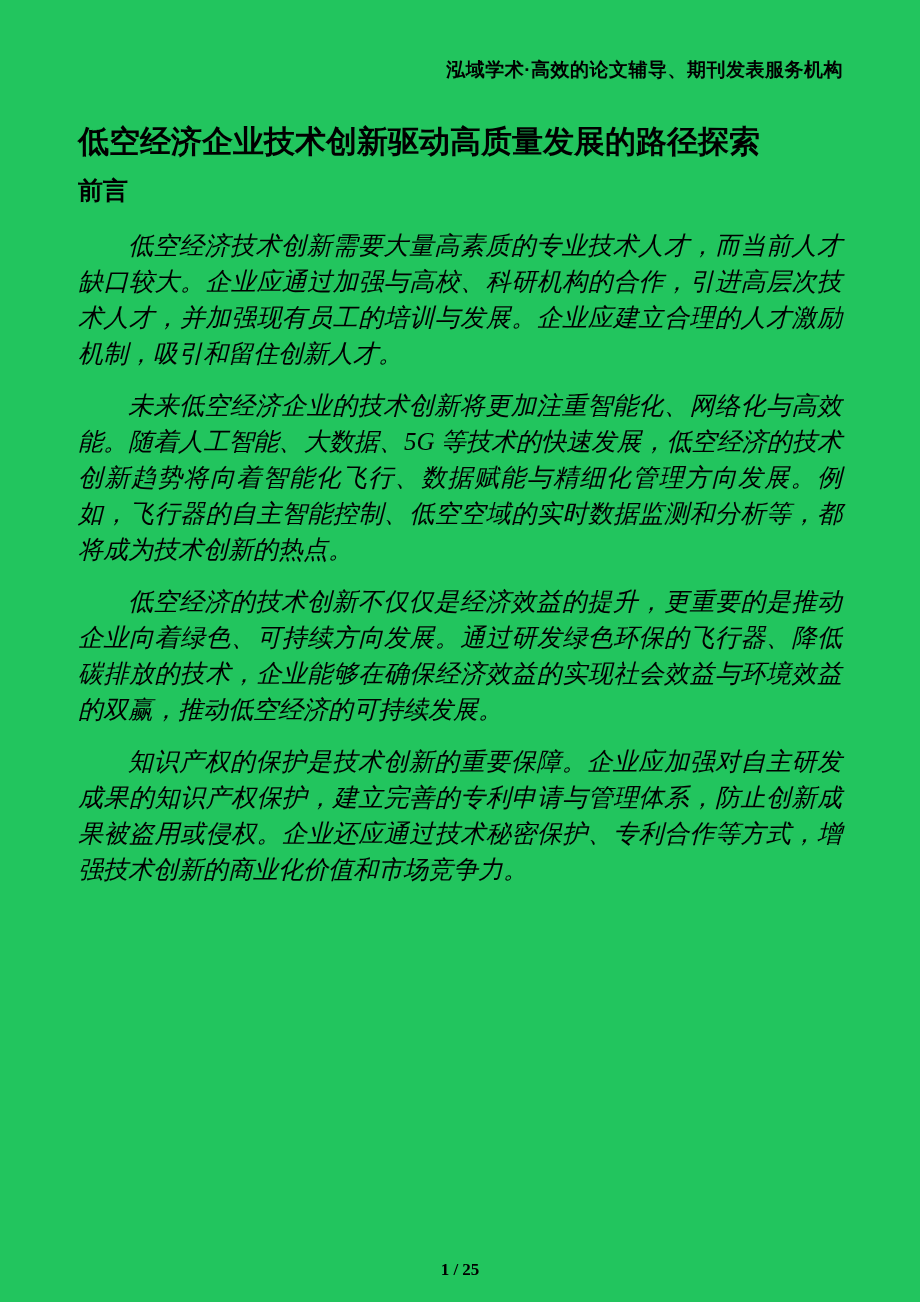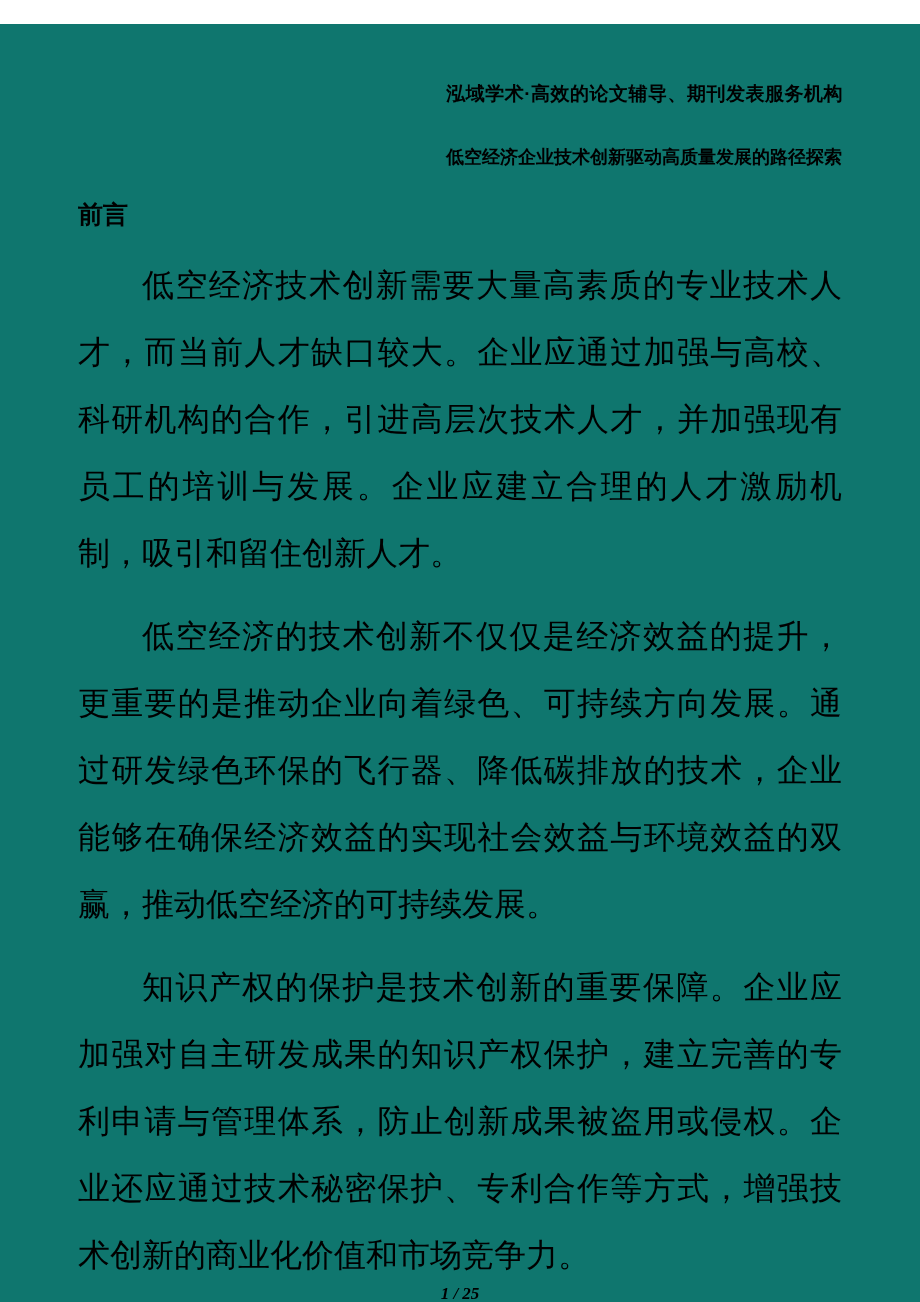--- a/index.html
+++ b/index.html
@@ -8,93 +8,93 @@
     height: 1302px;
     background: #ffffff;
     position: relative;
     color: #000000;
     font-family: "Liberation Serif", "DejaVu Serif", serif;
     overflow: hidden;
   }
   .page {
     position: absolute;
     inset: 0;
-    background: #0f766e;
-    margin-top: 24px;
+    background: #22c55e;
   }
   .brand-header {
     position: absolute;
     top: 57px;
     left: 78px;
     right: 77px;
     text-align: right;
     font-family: "Liberation Sans", "DejaVu Sans", sans-serif;
     font-weight: 700;
     font-size: 19px;
     letter-spacing: 0.5px;
     white-space: nowrap;
   }
   .doc-title {
     position: absolute;
     top: 121px;
     left: 78px;
     right: 78px;
-    text-align: right;
+    text-align: left;
     font-family: "Liberation Sans", "DejaVu Sans", sans-serif;
     font-weight: 700;
-    font-size: 18px;
+    font-size: 31px;
     white-space: nowrap;
   }
   .section-heading {
     position: absolute;
     top: 174px;
     left: 78px;
     right: 78px;
     text-align: left;
     font-family: "Liberation Sans", "DejaVu Sans", sans-serif;
     font-weight: 700;
     font-size: 25px;
   }
   .content {
     position: absolute;
     top: 228px;
     left: 78px;
     right: 78px;
-    font-size: 32px;
-    line-height: 67px;
+    font-size: 25px;
+    line-height: 36px;
     text-align: justify;
+    font-style: italic;
   }
   .content p.body-para {
     margin: 0 0 16px 0;
     text-indent: 2em;
   }
   .page-footer {
     position: absolute;
     top: 1260px;
     left: 0;
     width: 100%;
     text-align: center;
     font-family: "Liberation Serif", "DejaVu Serif", serif;
     font-weight: 700;
     font-size: 17px;
-    font-style: italic;
   }
 </style>
 </head>
 <body>
 
 <div class="page">
 
   <div class="brand-header">泓域学术·高效的论文辅导、期刊发表服务机构</div>
 
   <div class="doc-title">低空经济企业技术创新驱动高质量发展的路径探索</div>
 
   <div class="section-heading">前言</div>
 
   <div class="content">
       <p class="body-para">低空经济技术创新需要大量高素质的专业技术人才，而当前人才缺口较大。企业应通过加强与高校、科研机构的合作，引进高层次技术人才，并加强现有员工的培训与发展。企业应建立合理的人才激励机制，吸引和留住创新人才。</p>
+      <p class="body-para">未来低空经济企业的技术创新将更加注重智能化、网络化与高效能。随着人工智能、大数据、5G 等技术的快速发展，低空经济的技术创新趋势将向着智能化飞行、数据赋能与精细化管理方向发展。例如，飞行器的自主智能控制、低空空域的实时数据监测和分析等，都将成为技术创新的热点。</p>
       <p class="body-para">低空经济的技术创新不仅仅是经济效益的提升，更重要的是推动企业向着绿色、可持续方向发展。通过研发绿色环保的飞行器、降低碳排放的技术，企业能够在确保经济效益的实现社会效益与环境效益的双赢，推动低空经济的可持续发展。</p>
       <p class="body-para">知识产权的保护是技术创新的重要保障。企业应加强对自主研发成果的知识产权保护，建立完善的专利申请与管理体系，防止创新成果被盗用或侵权。企业还应通过技术秘密保护、专利合作等方式，增强技术创新的商业化价值和市场竞争力。</p>
     </div>
 
   <div class="page-footer">1 / 25</div>
 
 </div>
 
 </body></html>

